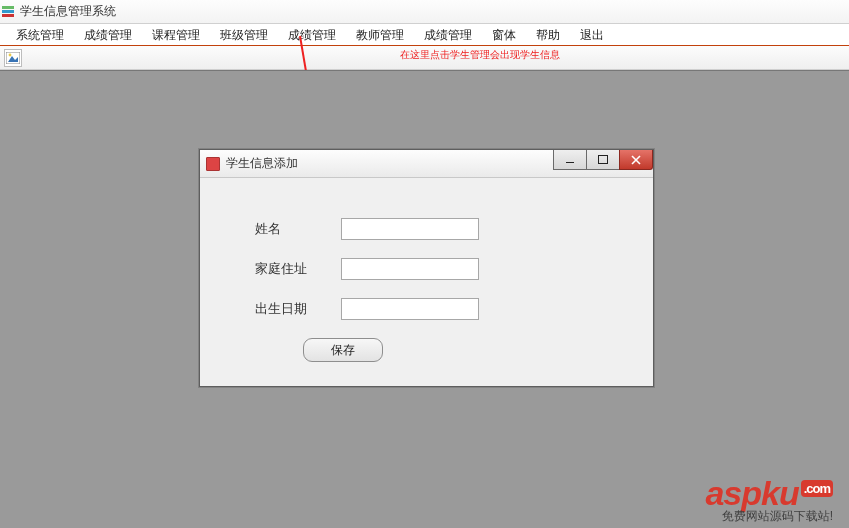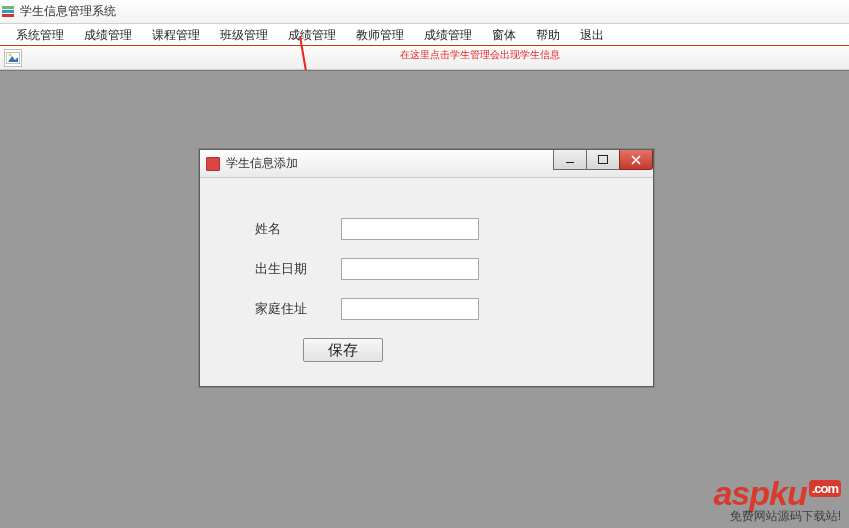--- a/index.html
+++ b/index.html
@@ -167,23 +167,23 @@
     .button-row {
       display:flex;
       gap: 56px;
       padding-left: 48px;
       margin-top: 8px;
     }
     .btn {
       width: 80px;
       height: 24px;
       border: 1px solid #8e8e8e;
-      border-radius: 2px;
+      border-radius: 9px;
       background: linear-gradient(to bottom,#f7f7f7,#e3e3e3);
-      font-size: 15px;
+      font-size: 12px;
       color:#222;
       cursor: default;
       display:flex; align-items:center; justify-content:center;
       font-family: SimSun, serif;
     }
     
     .watermark {
       position:absolute;
       left: 270px;
       top: 190px;
@@ -197,21 +197,21 @@
     }
     
     .arrow-overlay {
       position:absolute;
       left: 0; top: 0;
       pointer-events:none;
     }
     
     .site-logo {
       position:absolute;
-      right: 8px;
+      right: 16px;
       bottom: 6px;
       text-align:right;
       line-height:1;
     }
     .site-logo .big {
       font-family: Arial, sans-serif;
       font-weight: bold;
       font-size: 34px;
       color: #d83a2e;
       font-style: italic;
@@ -303,26 +303,26 @@
     </div>
     <div class="dialog-body">
 
       <div class="form-row">
         <span class="lbl">姓名</span>
         <input type="text" value="" style="">
       </div>
 
 
       <div class="form-row">
+        <span class="lbl">家庭住址</span>
+        <input type="text" value="" style="">
+      </div>
+
+      <div class="form-row">
         <span class="lbl">出生日期</span>
-        <input type="text" value="" style="">
-      </div>
-
-      <div class="form-row">
-        <span class="lbl">家庭住址</span>
         <input type="text" value="" style="">
       </div>
 
 
 
       <div class="button-row">
         <div class="btn">保存</div>
       </div>
 
     </div>

